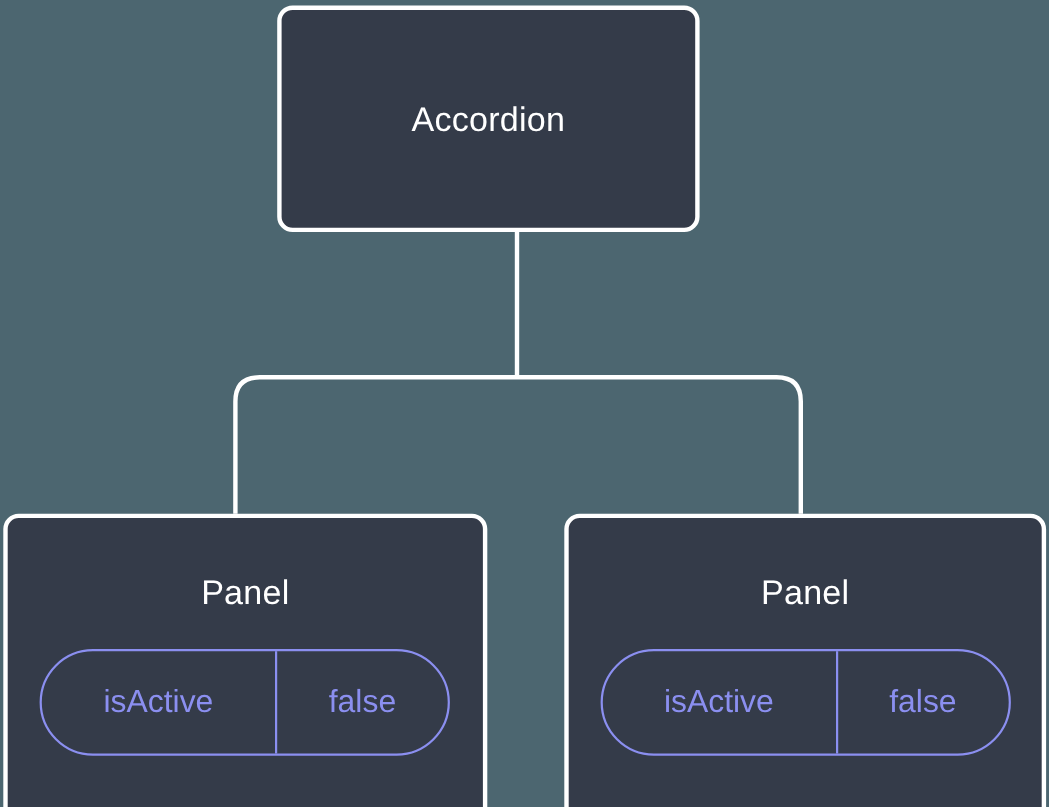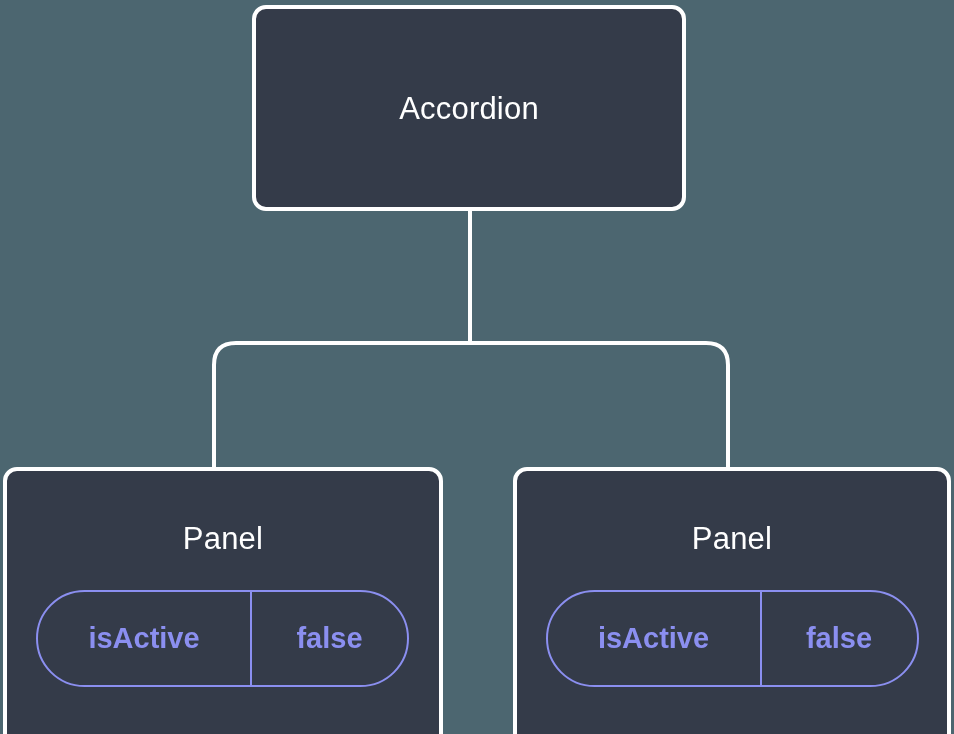--- a/index.html
+++ b/index.html
@@ -50,21 +50,21 @@
     line-height: 1;
     font-weight: 400;
     letter-spacing: 0.2px;
     white-space: nowrap;
   }
 
   
   #node-accordion {
     left: 252px;
     top: 5px;
-    width: 434px;
+    width: 384px;
     height: 206px;
     justify-content: center;
   }
 
   
   .panel-node {
     height: 300px;               
     justify-content: flex-start;
     padding-top: 52px;
   }
@@ -83,21 +83,20 @@
     background: transparent;
   }
   .prop-key, .prop-val {
     display: flex;
     align-items: center;
     justify-content: center;
     color: #8b8ff0;
     font-size: 29px;
     line-height: 1;
     white-space: nowrap;
-    font-weight: bold;
   }
   .prop-key {
     width: 212px;
     border-right: 2px solid #8b8ff0;
   }
   .prop-val {
     width: 155px;
     text-align: right;
   }
   .pill-0 { margin-left: -1px; }

